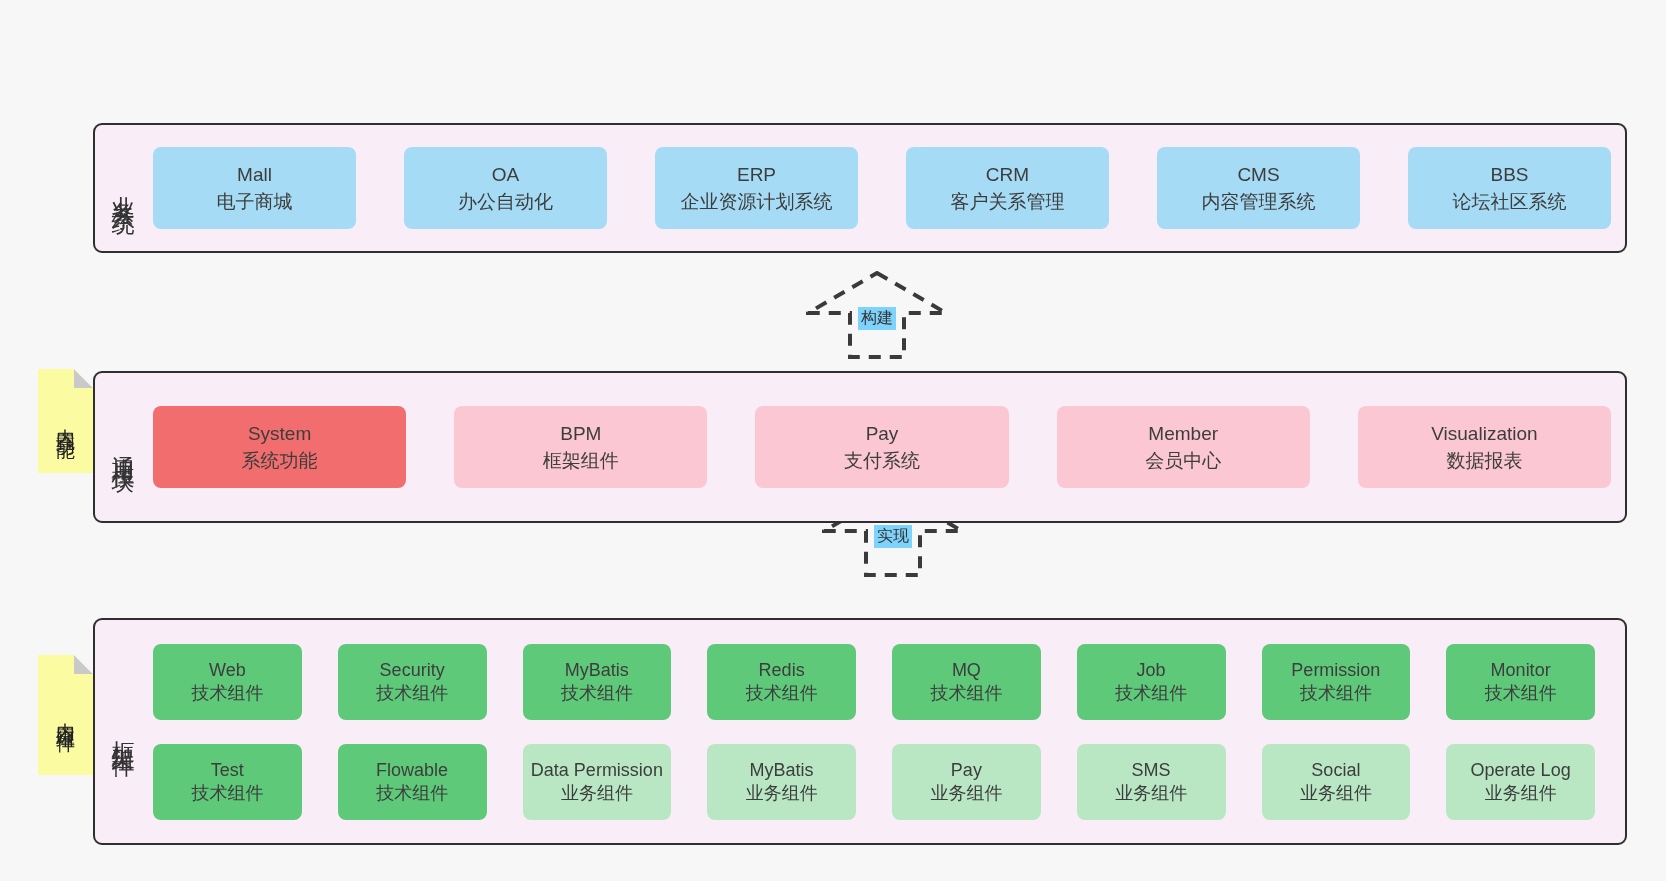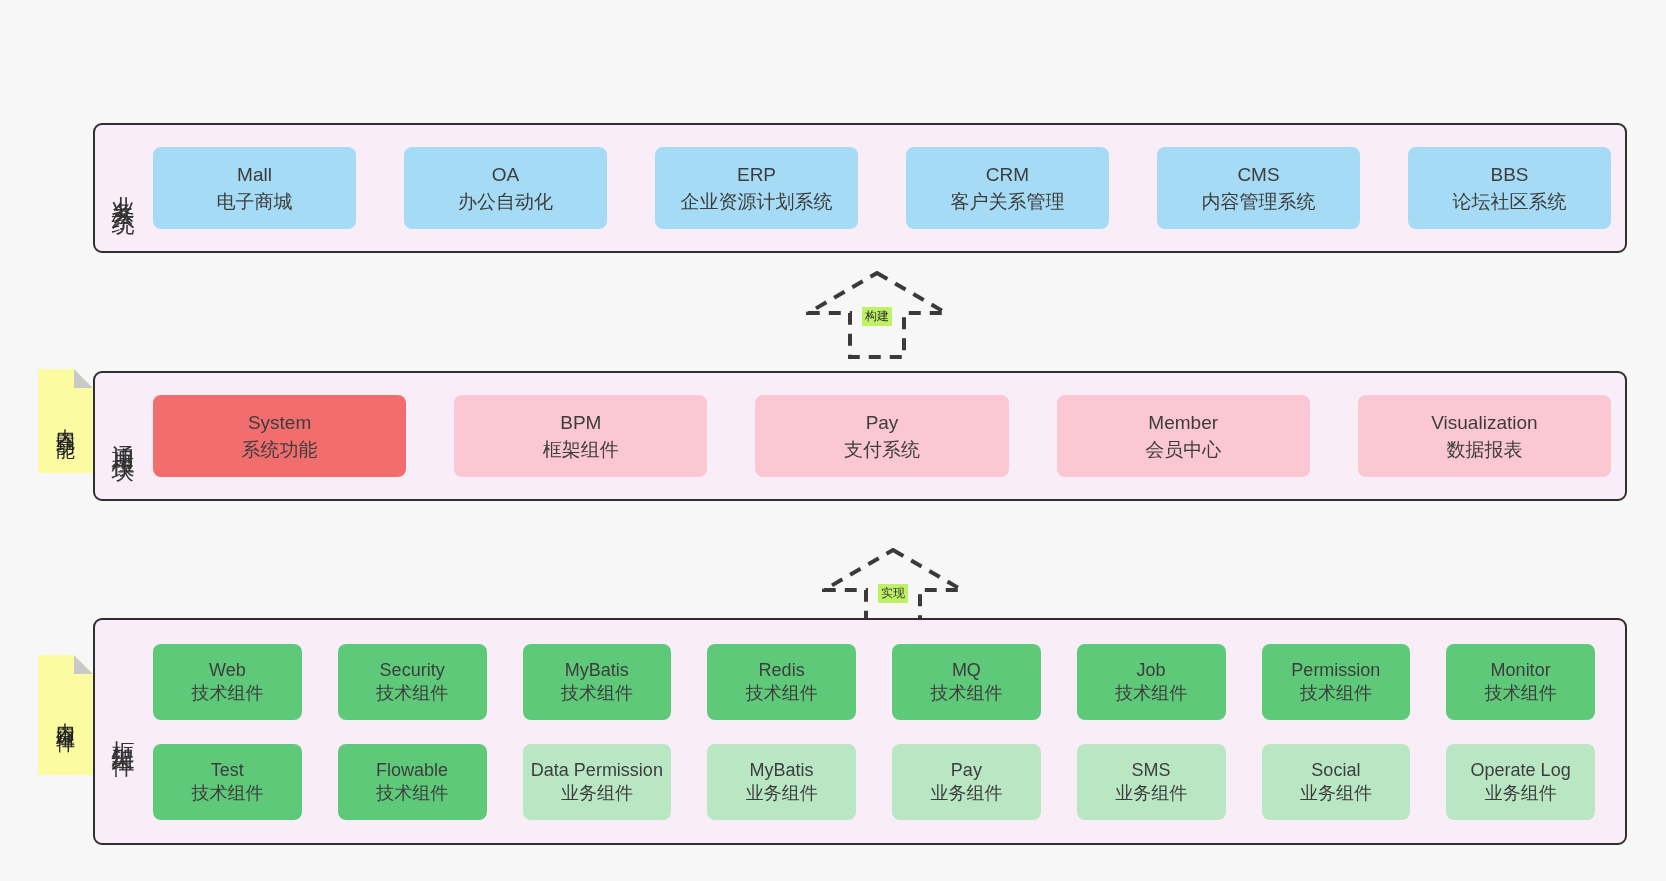--- a/index.html
+++ b/index.html
@@ -17,21 +17,21 @@
     left: 93px;
     width: 1534px;
     background: #f9eef8;
     border: 2px solid #2f2f2f;
     border-radius: 9px;
     box-sizing: border-box;
     display: flex;
     z-index: 2;
   }
   .layer-business   { top: 123px; height: 130px; }
-  .layer-modules    { top: 371px; height: 130px; }
+  .layer-modules    { top: 371px; height: 152px; }
   .layer-components { top: 618px; height: 227px; }
 
   .layer-label {
     flex: none;
     width: 58px;
     display: flex;
     align-items: center;
     justify-content: center;
     writing-mode: vertical-lr;
     text-orientation: upright;
@@ -107,30 +107,30 @@
     color: #222;
   }
 
   .arrow {
     position: absolute;
     width: 142px;
     height: 88px;
     z-index: 1;
   }
   .arrow-build     { left: 806px; top: 271px; }
-  .arrow-implement { left: 822px; top: 548px; }
+  .arrow-implement { left: 822px; top: 489px; }
   .arrow svg { position: absolute; left: 0; top: 0; }
   .arrow-label {
     position: absolute;
     left: 50%;
     top: 36px;
     transform: translateX(-50%);
-    background: #bef264;
+    background: #7dd3fc;
     padding: 1px 3px;
-    font-size: 12px;
+    font-size: 16px;
     color: #333;
     white-space: nowrap;
   }
 </style>
 </head>
 <body>
 
 <div class="canvas">
 
   <section class="layer layer-business">

